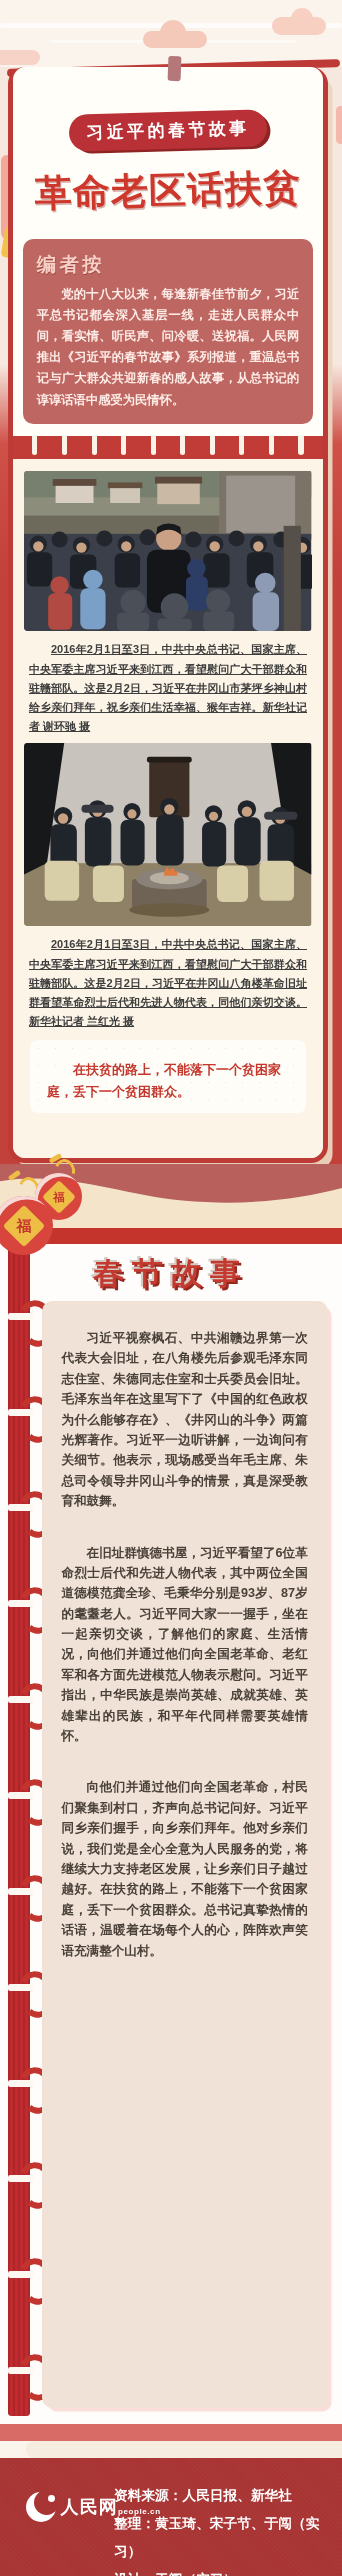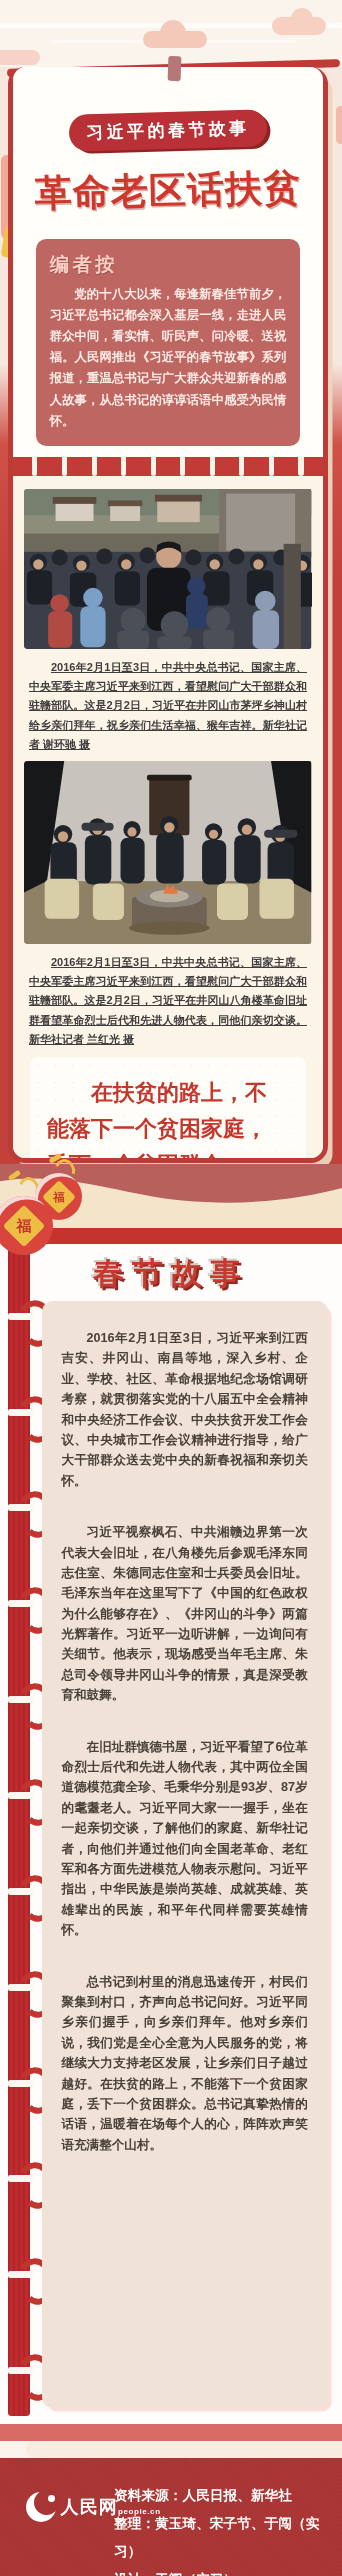--- a/index.html
+++ b/index.html
@@ -40,36 +40,36 @@
   .clip{position:absolute;top:-11.4px;left:155px;width:12.6px;height:25px;background:#b5787a;border-radius:2.9px;transform:rotate(2deg);z-index:3;}
   .card-inner{position:absolute;inset:0;overflow:hidden;border-radius:12.6px;display:flex;flex-direction:column;}
 
   .card-top{background:#fffef9;padding-bottom:11.4px;}
   .badge-wrap{display:flex;justify-content:center;margin-top:45px;transform:rotate(-1.6deg);}
   .badge{background:#b93036;color:#fff;font-size:17px;font-weight:700;letter-spacing:3.4px;
     padding:6.8px 17px;border-radius:25px;box-shadow:4px 2.9px 0 -0.6px #8e2524;font-family:"Liberation Serif","DejaVu Serif",serif;}
   .main-title{margin-top:17px;text-align:center;font-size:37px;font-weight:900;color:#ce372b;letter-spacing:1.1px;
     transform:rotate(-1.3deg);text-shadow:1.1px 1.7px 0.6px rgba(140,30,25,.35);}
 
-  .editor-card{margin:23px 23px 0;background:#bd6662;border-radius:10.3px;padding:12.6px 13.7px 13.7px;}
+  .editor-card{margin:23px 10px 0;background:#bd6662;border-radius:10.3px;padding:12.6px 13.7px 13.7px;}
   .editor-title{font-size:19.4px;font-weight:900;color:#f6cfc5;letter-spacing:3.4px;text-shadow:0.6px 1.1px 0 rgba(120,25,25,.45);}
   .editor-body{margin-top:5.7px;font-size:12.3px;font-weight:700;color:#feece6;line-height:1.72;
     text-indent:2em;text-align:justify;}
 
   .hook-band{background:#c13c36;height:23px;display:flex;justify-content:space-between;padding:0 19.4px;}
   .hook{width:5.1px;height:19.4px;background:#fcf3e8;border-radius:0 0 2.9px 2.9px;}
 
   .card-photos{background:#fcf4e7;flex:1;padding:12.6px 11.4px 0;}
   .photo{width:100%;border-radius:3.4px;overflow:hidden;display:block;}
   .caption{margin:9px 4.6px 6.8px;font-size:11px;font-weight:700;color:#3e3e3e;line-height:1.75;
     text-indent:2em;text-align:justify;text-decoration:underline;}
 
   .quote-card{margin:8px 5.7px 8px;background:#fffdf8;border-radius:8px;padding:19.4px 17px 11.4px;
     background-image:radial-gradient(circle,#ece3d6 0.9px,transparent 0.9px);background-size:17px 17px;}
-  .quote-text{color:#c4372d;font-size:22px;font-weight:900;line-height:1.65;text-indent:2em;font-family:Liberation Mono, monospace;}
+  .quote-text{color:#c4372d;font-size:13px;font-weight:900;line-height:1.65;text-indent:2em;}
   .quote-attr{margin-top:4.6px;text-align:right;color:#c4372d;font-size:17px;font-weight:900;padding-right:8px;}
 
   
   .wave{position:absolute;left:0;top:1164px;width:342px;height:80px;z-index:3;}
   .lantern{position:absolute;border-radius:50%;background:#d7453c;
     box-shadow:inset 3.4px 4px 0 -0.6px rgba(255,255,255,.8);}
   .l-big{left:-5.7px;top:32px;width:59px;height:59px;}
   .l-small{left:35px;top:9px;width:47px;height:47px;}
   .diamond{position:absolute;left:50%;top:50%;background:#eebd45;border-radius:3.4px;transform:translate(-50%,-50%) rotate(45deg);}
   .d-big{width:30px;height:30px;}
@@ -363,24 +363,23 @@
         <div class="ring-bar"></div>
       </div>
     <div class="ring-unit" style="top:1109px">
         <div class="ring-hook"></div>
         <div class="ring-bar"></div>
       </div>
 
     <div class="story-title">春节故事</div>
 
     <div class="note-card">
-      <p>2016年2月1日至3日，习近平来到江西吉安、井冈山、南昌等地，深入乡村、企业、学校、社区、革命根据地纪念场馆调研考察，就贯彻落实党的十八届五中全会精神和中央经济工作会议、中央扶贫开发工作会议、中央城市工作会议精神进行指导，给广大干部群众送去党中央的新春祝福和亲切关怀。</p>
       <p>习近平视察枫石、中共湘赣边界第一次代表大会旧址，在八角楼先后参观毛泽东同志住室、朱德同志住室和士兵委员会旧址。毛泽东当年在这里写下了《中国的红色政权为什么能够存在》、《井冈山的斗争》两篇光辉著作。习近平一边听讲解，一边询问有关细节。他表示，现场感受当年毛主席、朱总司令领导井冈山斗争的情景，真是深受教育和鼓舞。</p>
-      <p>在旧址群慎德书屋，习近平看望了6位革命烈士后代和先进人物代表，其中两位全国道德模范龚全珍、毛秉华分别是93岁、87岁的耄耋老人。习近平同大家一一握手，坐在一起亲切交谈，了解他们的家庭、新华社记者，向他们并通过他们向全国老革命、老红军和各方面先进模范人物表示慰问。习近平指出，中华民族是崇尚英雄、成就英雄、英雄辈出的民族，和平年代同样需要英雄情怀。</p>
-      <p>总书记到村里的消息迅速传开，村民们聚集到村口，齐声向总书记问好。习近平同乡亲们握手，向乡亲们拜年。他对乡亲们说，我们党是全心全意为人民服务的党，将继续大力支持老区发展，让乡亲们日子越过越好。在扶贫的路上，不能落下一个贫困家庭，丢下一个贫困群众。总书记真挚热情的话语，温暖着在场每个人的心，阵阵欢声笑语充满整个山村。</p>
+      <p>在旧址群慎德书屋，习近平看望了6位革命烈士后代和先进人物代表，其中两位全国道德模范龚全珍、毛秉华分别是93岁、87岁的耄耋老人。习近平同大家一一握手，坐在一起亲切交谈，了解他们的家庭、生活情况，向他们并通过他们向全国老革命、老红军和各方面先进模范人物表示慰问。习近平指出，中华民族是崇尚英雄、成就英雄、英雄辈出的民族，和平年代同样需要英雄情怀。</p>
+      <p>向他们并通过他们向全国老革命，村民们聚集到村口，齐声向总书记问好。习近平同乡亲们握手，向乡亲们拜年。他对乡亲们说，我们党是全心全意为人民服务的党，将继续大力支持老区发展，让乡亲们日子越过越好。在扶贫的路上，不能落下一个贫困家庭，丢下一个贫困群众。总书记真挚热情的话语，温暖着在场每个人的心，阵阵欢声笑语充满整个山村。</p>
     </div>
   </div>
 
   <div class="band-pink"></div>
   <div class="band-cream"></div>
   <div class="footer">
     <div class="footer-logo">
       <div class="cres">
           <div class="cres-dot"></div>
         </div>

